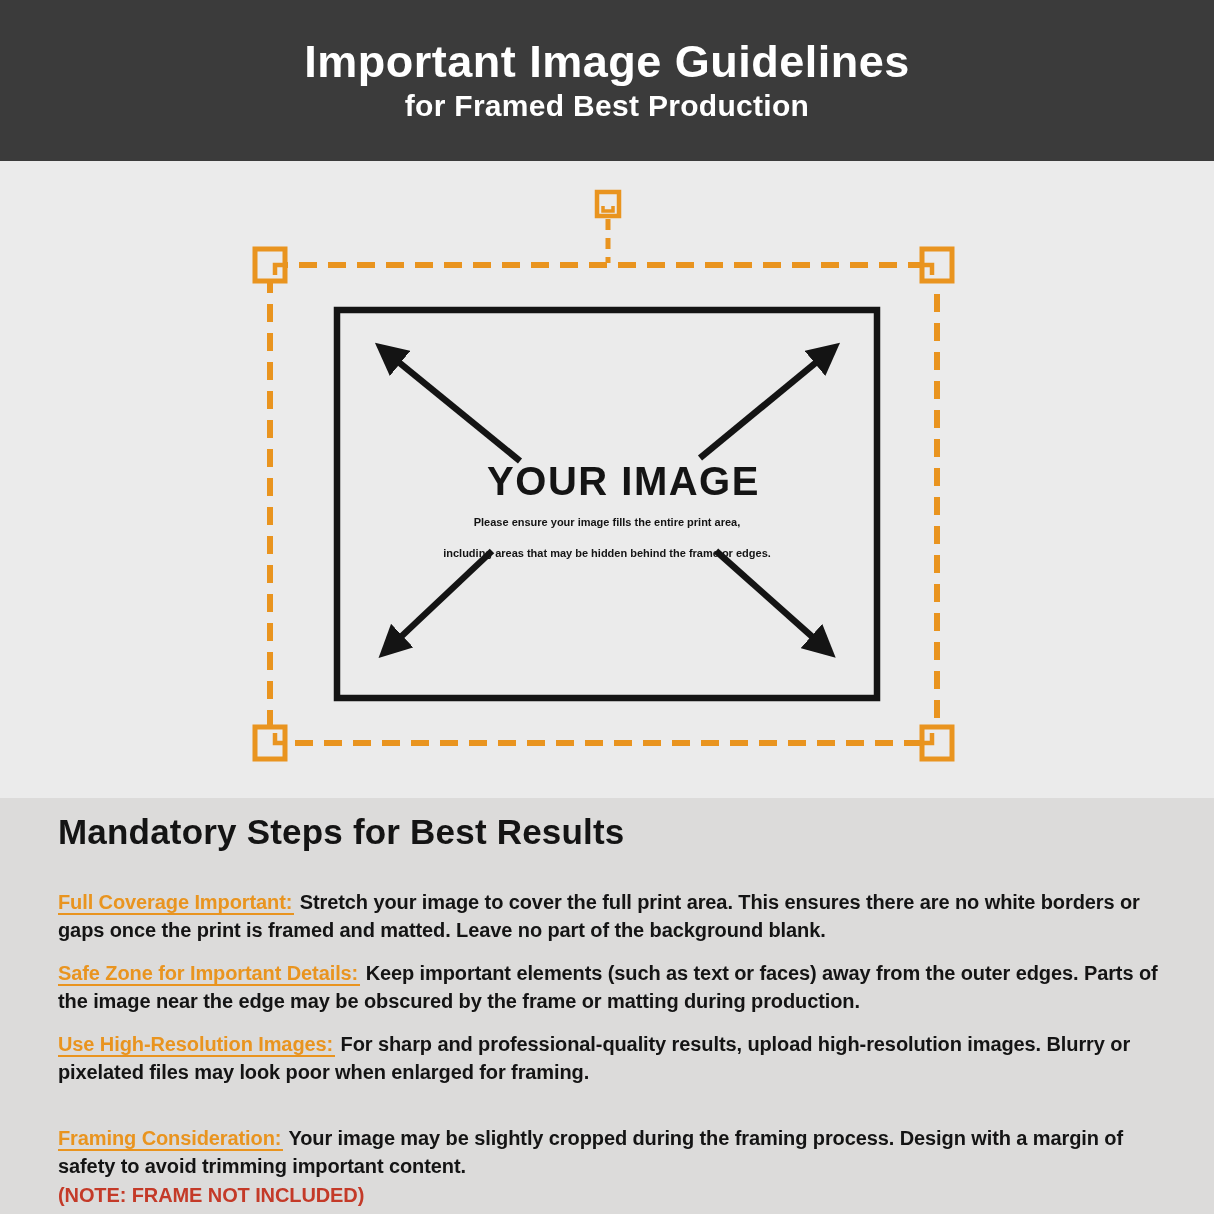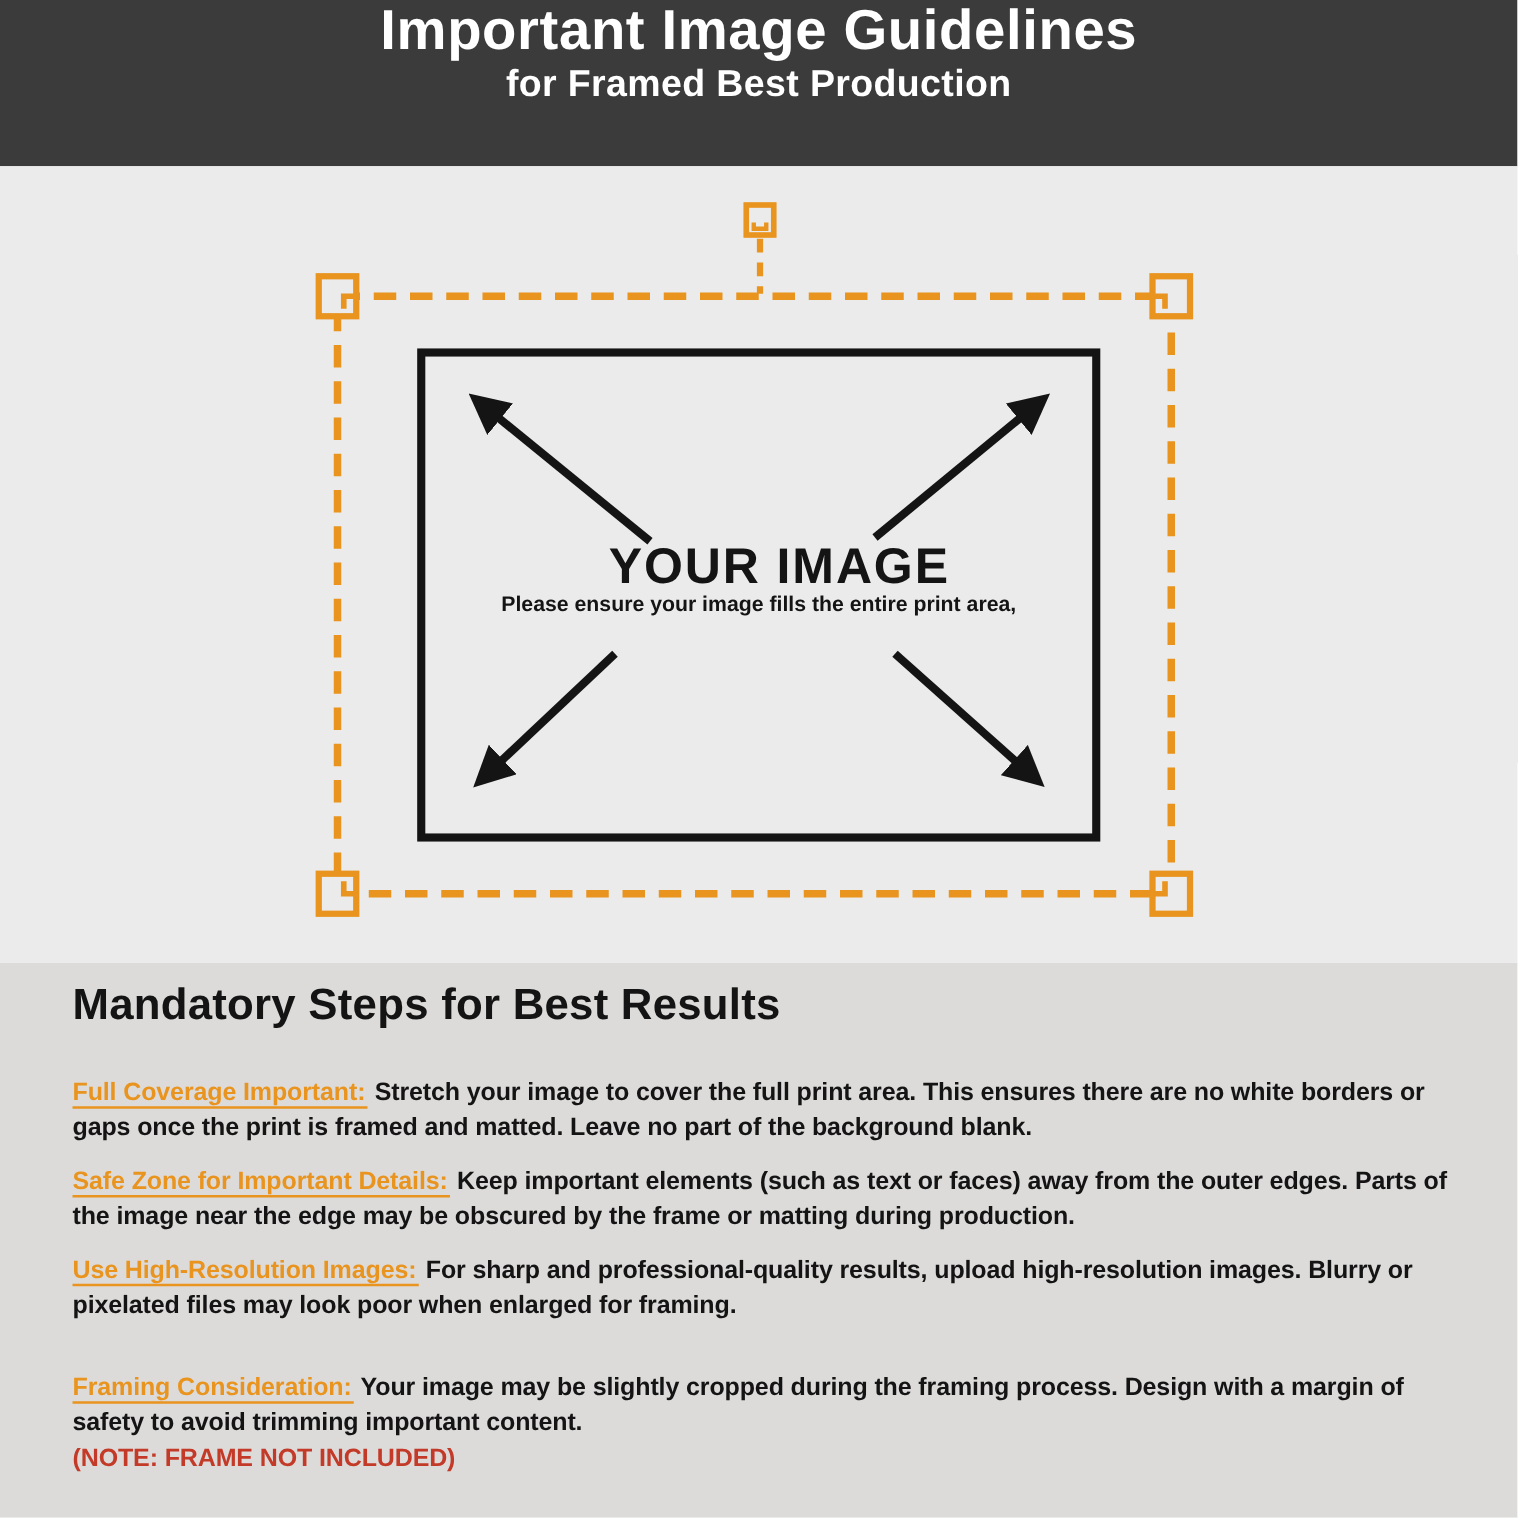--- a/index.html
+++ b/index.html
@@ -12,41 +12,41 @@
     --note-red:#C43A28;
   }
   *{margin:0;padding:0;box-sizing:border-box;}
   html,body{background:#fff;}
   .page{
     width:1214px;height:1214px;position:relative;overflow:hidden;
     font-family:"Liberation Sans",sans-serif;font-weight:bold;color:var(--text-black);
   }
   
   .header{
-    height:133px;background:var(--header-bg);
-    display:flex;flex-direction:column;align-items:center;
+    height:161px;background:var(--header-bg);
+    display:flex;flex-direction:column;align-items:center;justify-content:center;
     color:var(--header-text);text-align:center;
   }
   .header .title{font-size:45px;letter-spacing:.5px;line-height:1.05;}
   .header .subtitle{font-size:30px;letter-spacing:.3px;margin-top:4px;}
   
   .diagram-section{
     height:637px;background:var(--section-bg);position:relative;
   }
   .diagram-svg{position:absolute;left:0;top:0;}
   .dash-line{stroke:var(--accent-orange);fill:none;}
   .marker-box{stroke:var(--accent-orange);fill:var(--section-bg);}
   .marker-hook{stroke:var(--accent-orange);fill:none;}
   .frame-rect{stroke:var(--text-black);fill:none;}
   .arrow-line{stroke:var(--text-black);fill:none;}
   .center-text{
     position:absolute;left:0;right:0;top:300px;text-align:center;color:var(--text-black);
   }
   .your-image{font-size:40px;letter-spacing:1.5px;line-height:1.0;margin-left:33px;}
-  .caption{font-size:17px;line-height:19px;margin-top:1px;}
+  .caption{font-size:11px;line-height:19px;margin-top:12px;}
   .caption:first-of-type{margin-top:6px;}
   
   .steps{
     height:537px;background:var(--steps-bg);
     padding:14px 56px 0 58px;
   }
   .steps-heading{font-size:35px;letter-spacing:.2px;margin-bottom:36px;color:var(--text-black);}
   .step{font-size:20px;line-height:28px;margin-bottom:15px;letter-spacing:-.1px;}
   .step-label{
     color:var(--accent-orange);
@@ -95,20 +95,21 @@
 
       <line class="arrow-line" x1="520" y1="300" x2="385" y2="190" stroke-width="6.5" marker-end="url(#ah)"></line>
       <line class="arrow-line" x1="700" y1="297" x2="830" y2="190" stroke-width="6.5" marker-end="url(#ah)"></line>
       <line class="arrow-line" x1="492" y1="390" x2="388" y2="488" stroke-width="6.5" marker-end="url(#ah)"></line>
       <line class="arrow-line" x1="716" y1="390" x2="826" y2="488" stroke-width="6.5" marker-end="url(#ah)"></line>
     </svg>
 
     <div class="center-text">
       <div class="your-image">YOUR IMAGE</div>
       <div class="caption">Please ensure your image fills the entire print area,</div>
+      <div class="caption">including areas that may be hidden behind the frame or edges.</div>
     </div>
   </div>
 
   <div class="steps">
     <div class="steps-heading">Mandatory Steps for Best Results</div>
 
     <p class="step">
       <span class="step-label">Full Coverage Important:</span>
       <span class="step-text">Stretch your image to cover the full print area. This ensures there are no white borders or gaps once the print is framed and matted. Leave no part of the background blank.</span>
     </p>

